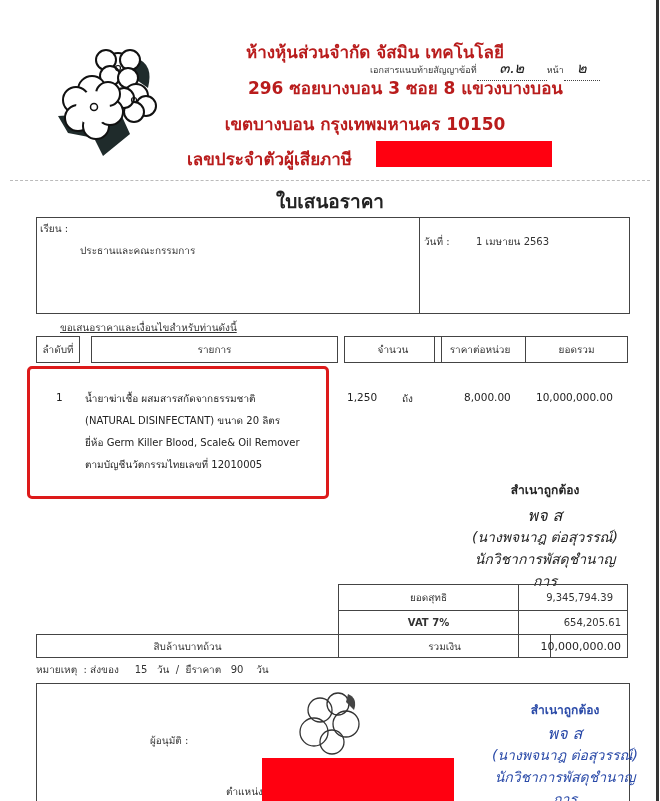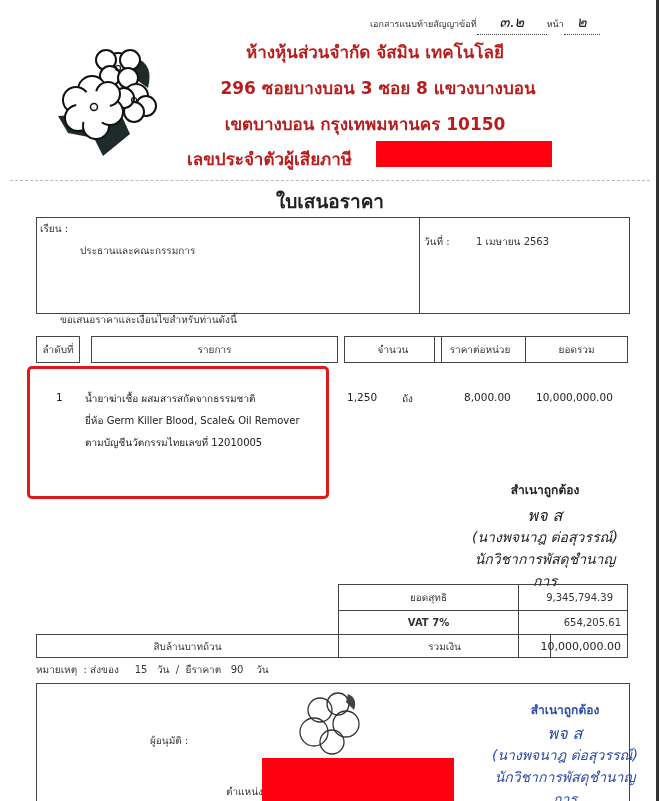--- a/index.html
+++ b/index.html
@@ -2,25 +2,25 @@
 <html><head>
 <meta charset="utf-8">
 <style>
   html, body { margin:0; padding:0; }
   body { width:660px; height:801px; background:#ffffff; position:relative; overflow:hidden;
          font-family:"DejaVu Sans","Liberation Sans",sans-serif; color:#222; }
   .abs { position:absolute; }
   .right-edge { position:absolute; left:656px; top:0; width:3px; height:801px; background:#333; }
   .ref-line { left:370px; top:10px; font-size:9px; color:#333; white-space:nowrap; }
   .ref-line .hand { font-family:"DejaVu Serif",serif; font-size:15px; font-style:italic; color:#222; margin:0 4px; }
-  .ref-line .dots { border-bottom:1px dotted #444; display:inline-block; }
+  .ref-line .dots { border-bottom:1px dotted #444; display:inline-block;margin-top:46px; }
   .logo { left:48px; top:38px; width:115px; height:120px; }
   .company { left:180px; width:380px; text-align:center; font-weight:bold; color:#b91c1c; }
   .c1 { top:38px; font-size:17px; left:225px; width:300px; }
-  .c2 { top:74px; font-size:17px; left:193px; width:370px; }
+  .c2 { top:74px; font-size:17px; left:193px; width:370px;text-align:right; }
   .c3 { top:110px; font-size:17px; left:205px; width:320px; }
   .c4 { top:145px; font-size:17px; left:187px; width:190px; text-align:left; }
   .redact { background:#ff0010; }
   .dashrule { left:10px; top:180px; width:640px; height:0; border-top:1px dashed #bbb; }
   .doc-title { left:255px; top:186px; width:150px; text-align:center; font-size:19px; font-weight:bold; color:#222; }
   .box { border:1px solid #444; }
   .small { font-size:10px; color:#333; }
   .cell { position:absolute; border:1px solid #444; box-sizing:border-box; font-size:10px; display:flex; align-items:center; justify-content:center; color:#333; }
   .num { font-size:10.5px; color:#222; }
   .hl { border:3px solid #dd1a1a; border-radius:5px; }
@@ -75,32 +75,33 @@
 <div class="abs dashrule"></div>
 <div class="abs doc-title">ใบเสนอราคา</div>
 
 <div class="abs box" style="left:36px;top:217px;width:592px;height:95px;"></div>
 <div class="abs" style="left:419px;top:217px;width:1px;height:96px;background:#444;"></div>
 <div class="abs small" style="left:40px;top:221px;">เรียน  :</div>
 <div class="abs small" style="left:80px;top:243px;">ประธานและคณะกรรมการ</div>
 <div class="abs small" style="left:424px;top:234px;">วันที่  :</div>
 <div class="abs small" style="left:476px;top:234px;">1 เมษายน 2563</div>
 
-<div class="abs small" style="left:60px;top:312px;">ขอเสนอราคาและเงื่อนไขสำหรับท่านดังนี้</div>
+<div class="abs small" style="left:60px;top:320px;text-decoration:underline;">ขอเสนอราคาและเงื่อนไขสำหรับท่านดังนี้</div>
 
 <div class="cell" style="left:36px;top:336px;width:44px;height:27px;">ลำดับที่</div>
 <div class="cell" style="left:91px;top:336px;width:247px;height:27px;">รายการ</div>
 <div class="cell" style="left:344px;top:336px;width:98px;height:27px;">จำนวน</div>
 <div class="cell" style="left:434px;top:336px;width:92px;height:27px;">ราคาต่อหน่วย</div>
 <div class="cell" style="left:525px;top:336px;width:103px;height:27px;">ยอดรวม</div>
 
 <div class="abs hl" style="left:27px;top:366px;width:296px;height:127px;"></div>
 <div class="abs num" style="left:56px;top:391px;">1</div>
 <div class="abs" style="left:85px;top:388px;font-size:10px;line-height:22px;color:#222;">
   <div>น้ำยาฆ่าเชื้อ ผสมสารสกัดจากธรรมชาติ</div>
+  <div>(NATURAL DISINFECTANT)  ขนาด 20 ลิตร</div>
   <div>ยี่ห้อ Germ Killer Blood, Scale&amp; Oil Remover</div>
   <div>ตามบัญชีนวัตกรรมไทยเลขที่ 12010005</div>
 </div>
 <div class="abs num" style="left:347px;top:391px;">1,250</div>
 <div class="abs num" style="left:402px;top:391px;font-size:10px;">ถัง</div>
 <div class="abs num" style="left:464px;top:391px;">8,000.00</div>
 <div class="abs num" style="left:536px;top:391px;">10,000,000.00</div>
 
 <div class="abs" style="left:470px;top:480px;width:150px;text-align:center;">
   <div class="stamp-title">สำเนาถูกต้อง</div>

